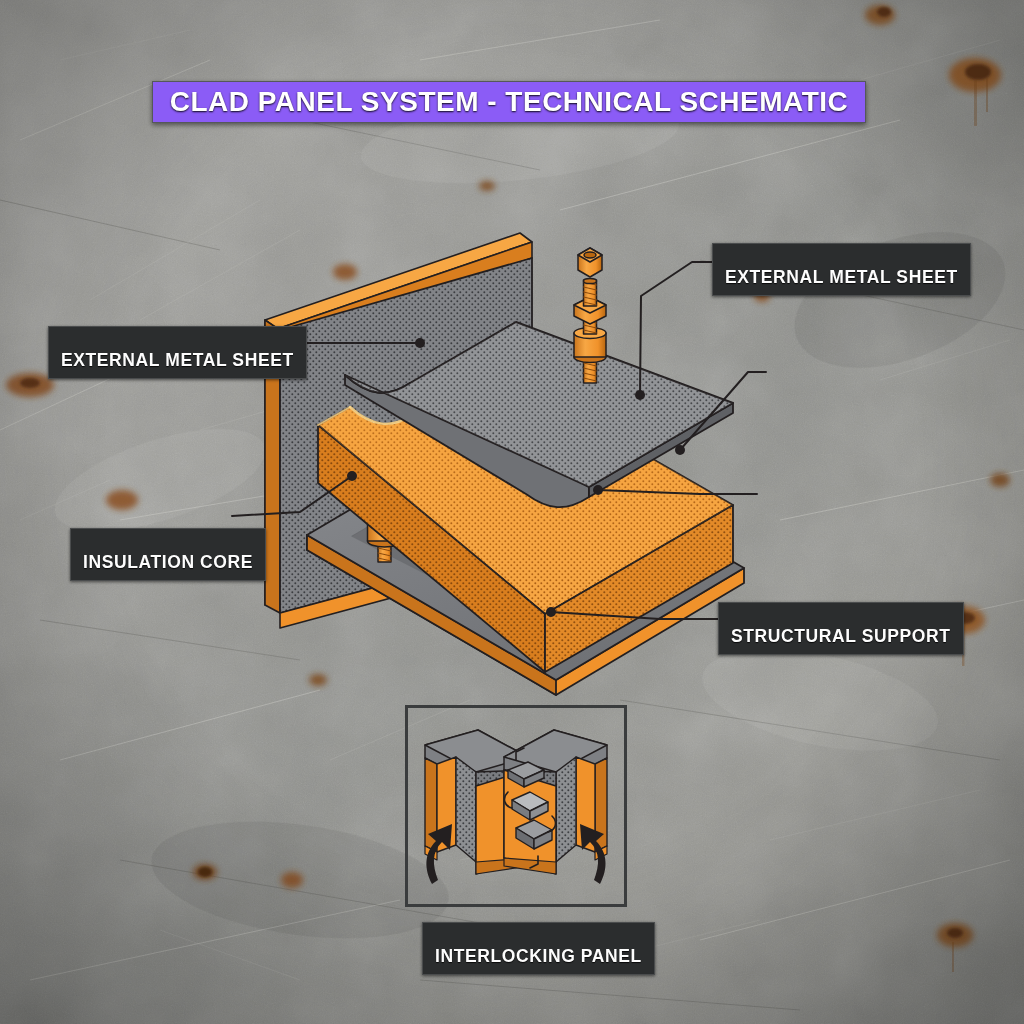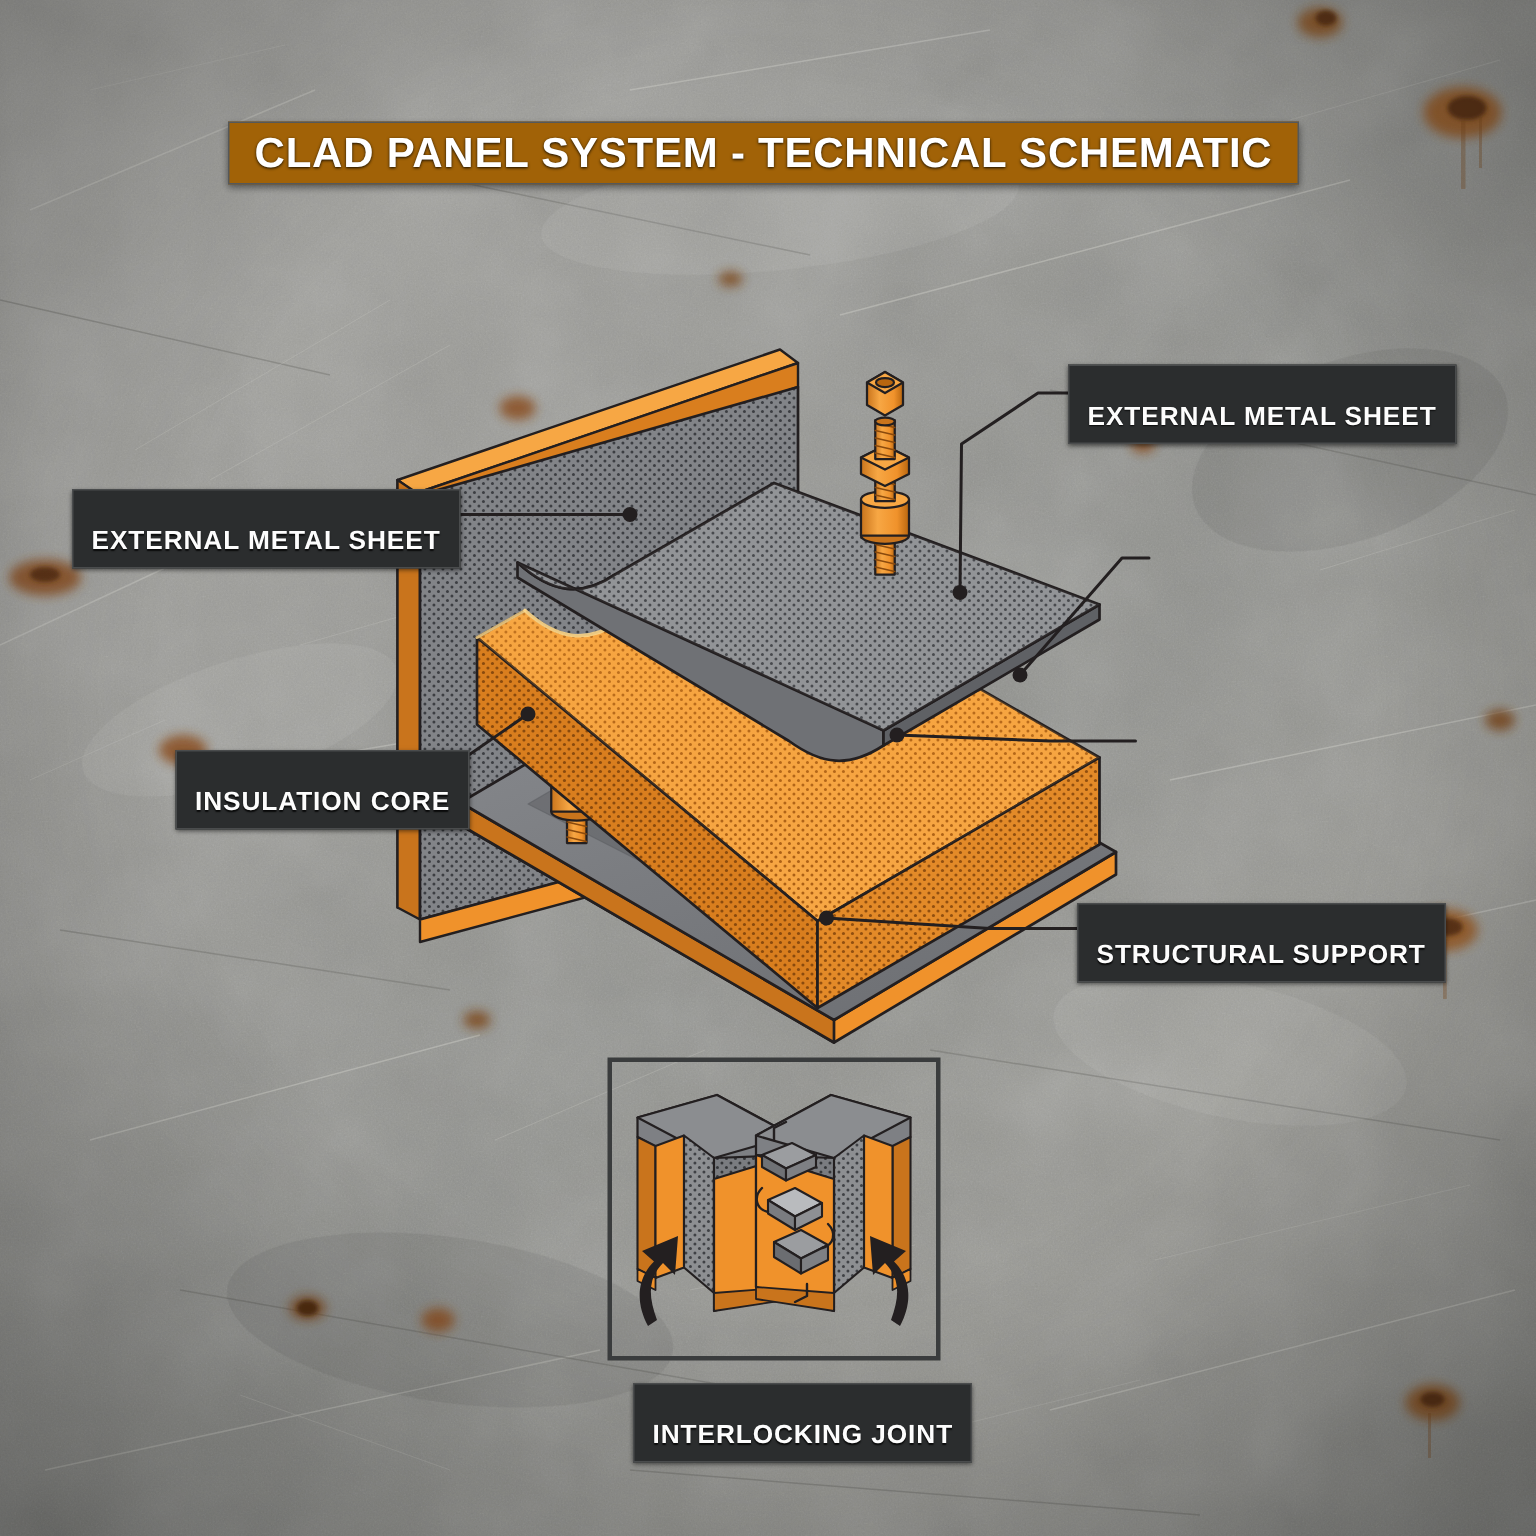--- a/index.html
+++ b/index.html
@@ -27,21 +27,21 @@
         padding:25px 12px 8px 12px;
         white-space:nowrap;
         line-height:1;
         border:1px solid #4a4c4d;
         box-shadow:0 1px 3px rgba(0,0,0,.55);
         text-shadow:0 1px 1px rgba(0,0,0,.8);
         font-family:"Liberation Sans","DejaVu Sans",sans-serif;}
 
   #title-chip{position:absolute;
         left:152px;top:81px;width:712px;height:40px;
-        background:#a16207;border:1px solid #55585a;
+        background:#8b5cf6;border:1px solid #55585a;
         box-shadow:0 2px 5px rgba(0,0,0,.5);
         display:flex;align-items:center;justify-content:center;}
   #title-text{color:#fff;font-weight:bold;font-size:28px;letter-spacing:0.5px;
         text-shadow:0 1px 2px rgba(0,0,0,.9);
         font-family:"Liberation Sans","DejaVu Sans",sans-serif;}
 
   #joint-box{position:absolute;left:405px;top:705px;width:222px;height:202px;
         border:3px solid #3a3c3d;box-sizing:border-box;background:transparent;}
 </style>
 </head>
@@ -439,23 +439,23 @@
   </svg>
 
   <div id="joint-box"></div>
 
   <div id="title-chip">
     <span id="title-text">CLAD PANEL SYSTEM - TECHNICAL SCHEMATIC</span>
   </div>
 
   <div class="chip" style="left:48px;  top:326px;">EXTERNAL METAL SHEET</div>
 
-  <div class="chip" style="left:70px;  top:500px;margin-left:47px;">INSULATION CORE</div>
+  <div class="chip" style="left:70px;  top:528px;">INSULATION CORE</div>
 
   <div class="chip" style="left:712px; top:243px;">EXTERNAL METAL SHEET</div>
 
 
 
   <div class="chip" style="left:718px; top:602px;">STRUCTURAL SUPPORT</div>
 
-  <div class="chip" style="left:422px; top:922px;">INTERLOCKING JOINT</div>
+  <div class="chip" style="left:422px; top:922px;">INTERLOCKING PANEL</div>
 
 </div>
 
 </body></html>

